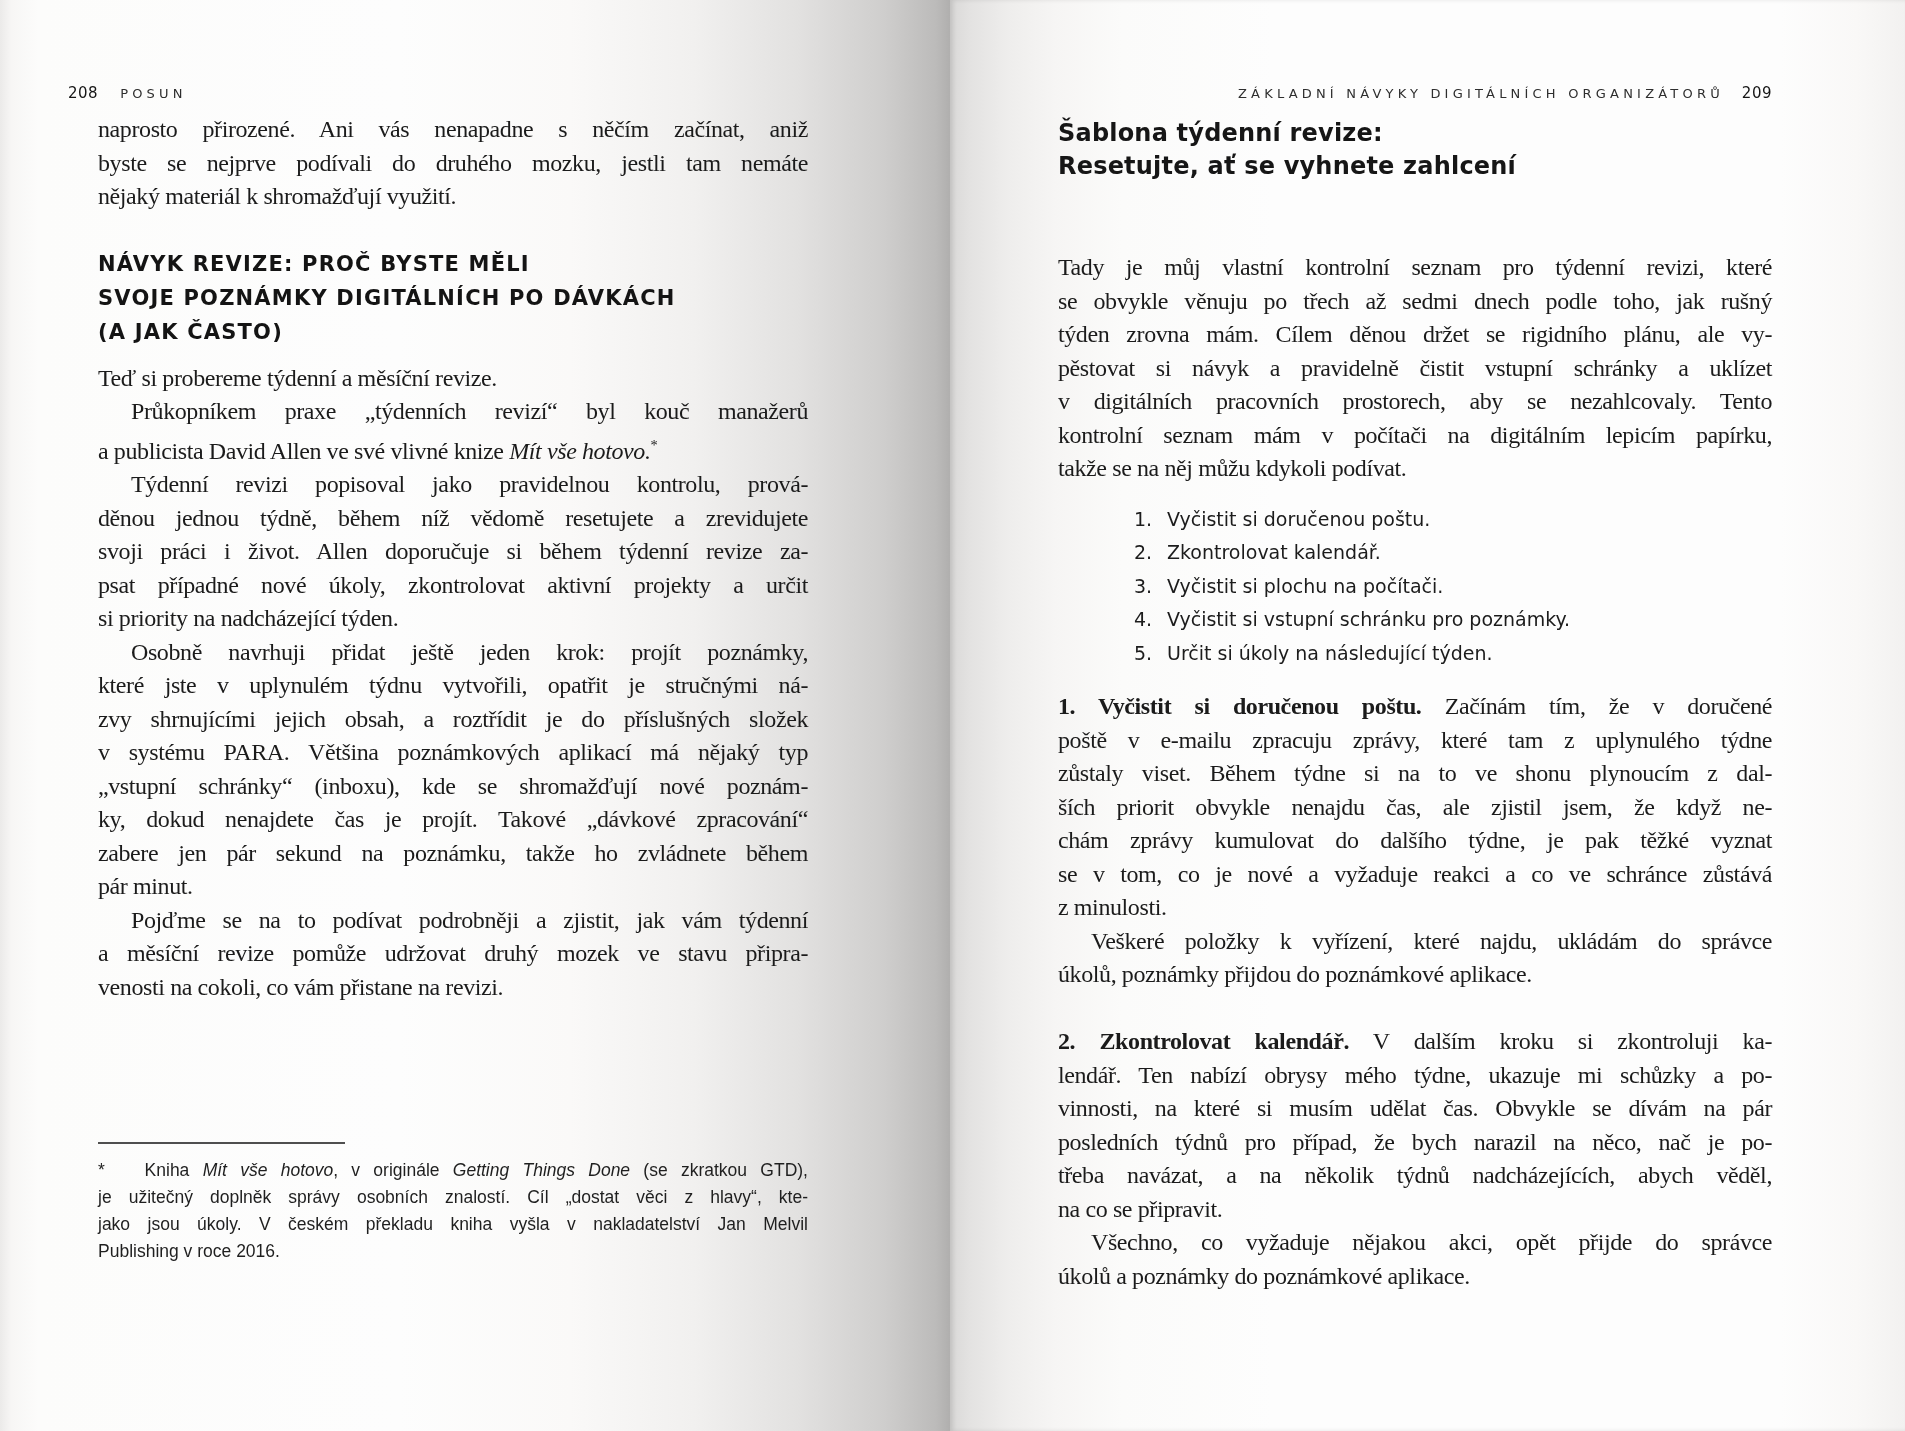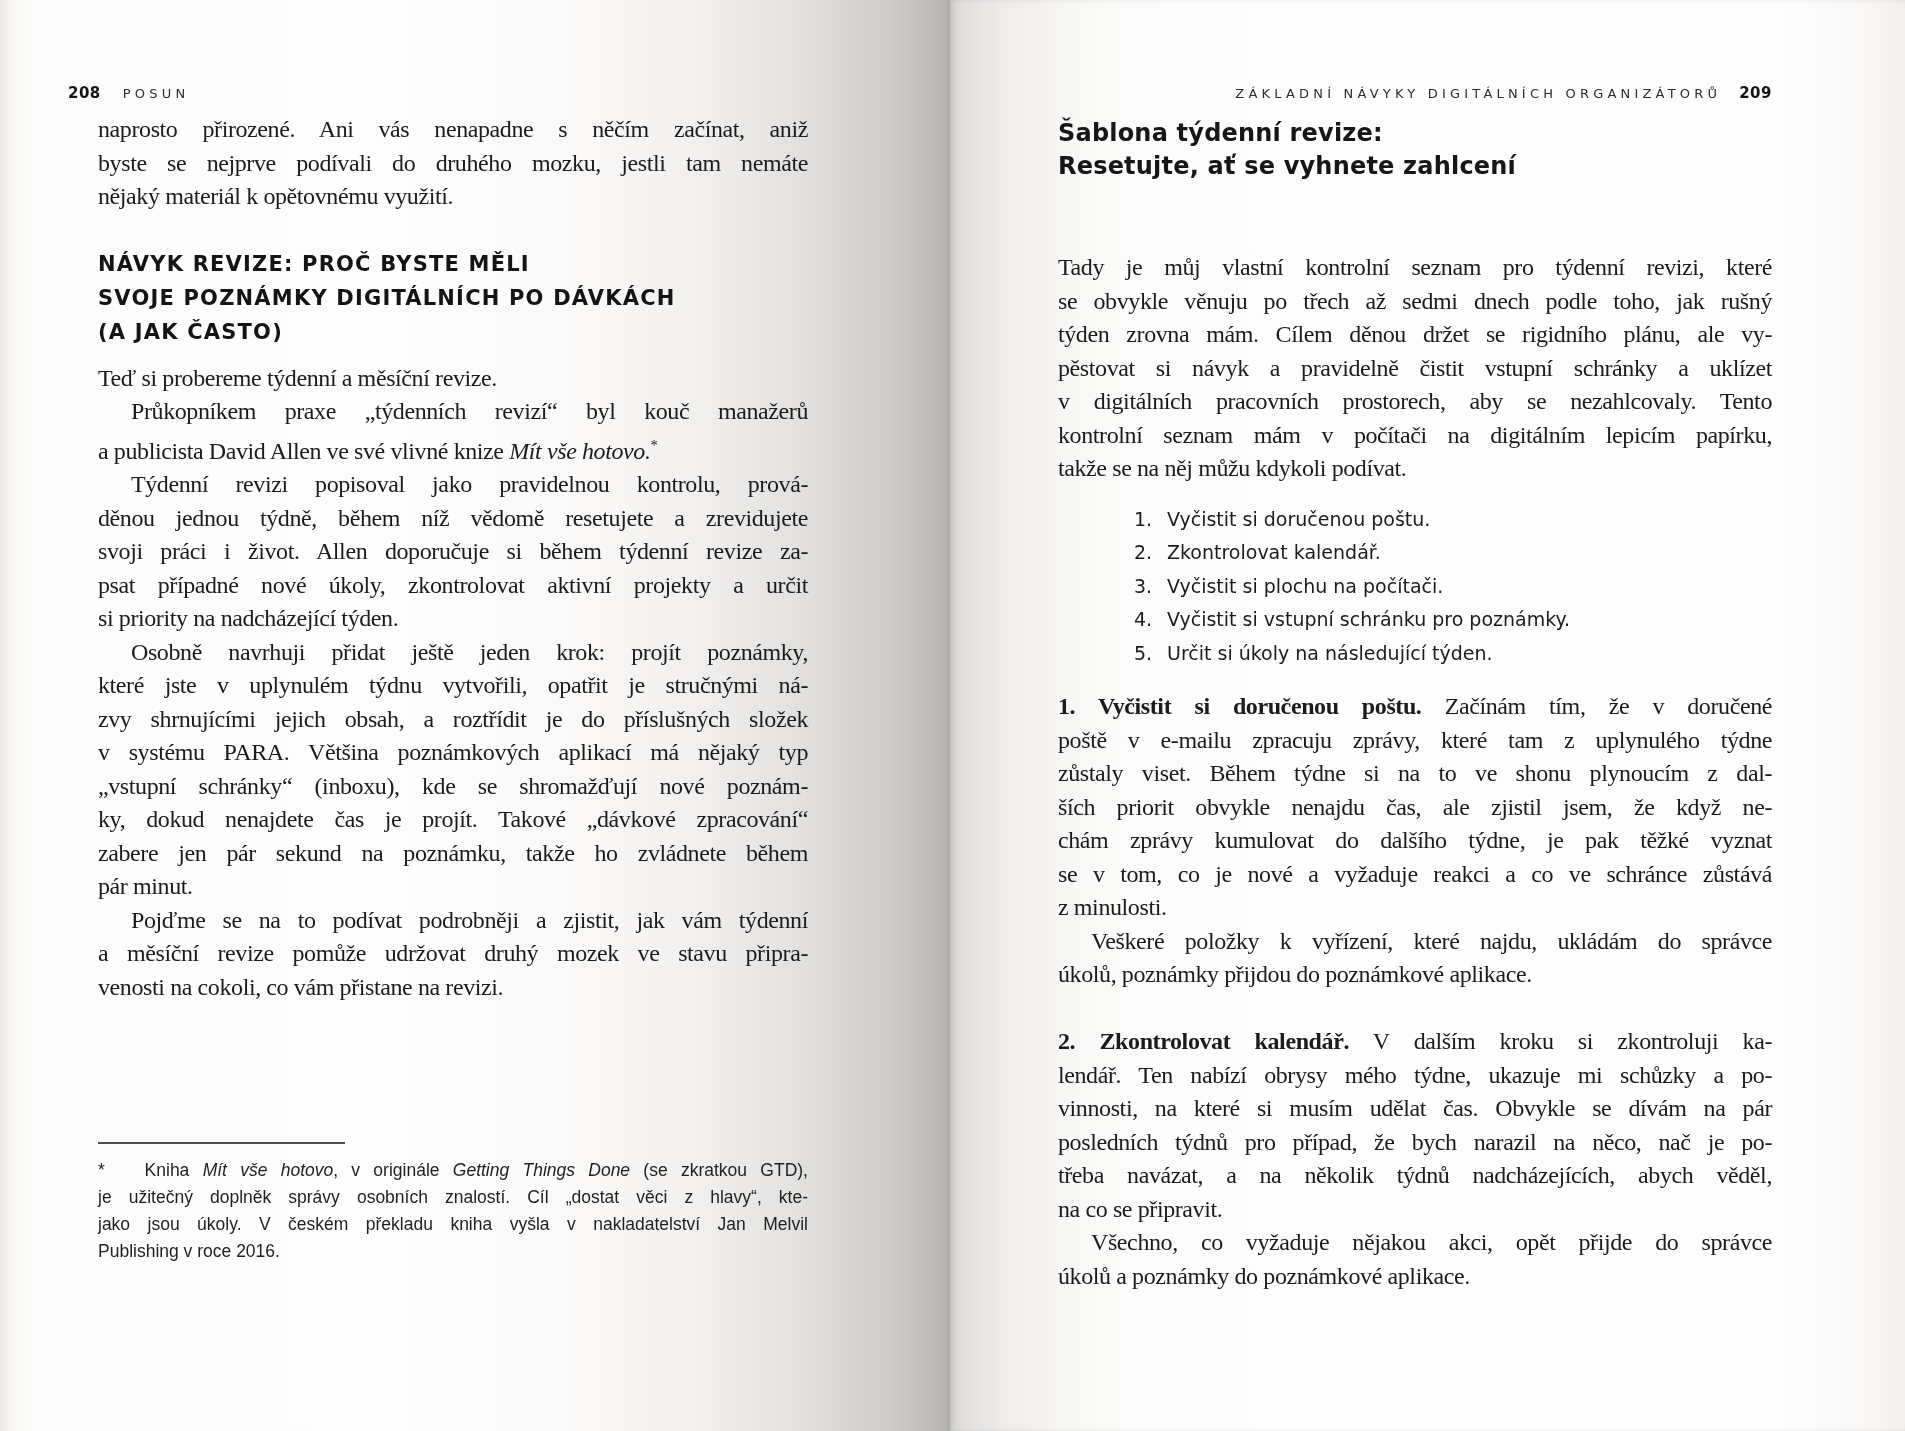--- a/index.html
+++ b/index.html
@@ -12,21 +12,21 @@
                #faf9f8 60%,#f1f0ef 73%,#e2e1e0 84%,#cfcecd 93%,#bcbbba 98.5%,#b0afae 100%);}
   .page.right{left:950px;width:955px;
     background:linear-gradient(to right,#d9d8d7 0%,#e3e2e1 2%,#eeedec 6%,#f6f5f4 11%,
                #fbfbfa 18%,#fdfdfd 34%,#fdfdfd 87%,#f9f8f7 95%,#f2f1f0 100%);
     box-shadow:inset 3px 0 4px rgba(0,0,0,.10);}
   
   .phead{position:absolute;top:84px;display:flex;align-items:baseline;
          font-family:"DejaVu Sans",sans-serif;}
   .page.left .phead{left:68px;width:740px;}
   .page.right .phead{left:58px;width:764px;justify-content:flex-end;}
-  .pnum{font-weight:700;font-size:15px;letter-spacing:.5px;color:#151515;}
+  .pnum{font-weight:400;font-size:15px;letter-spacing:.5px;color:#151515;}
   .rhead{font-weight:400;font-size:13px;letter-spacing:4.2px;color:#2e2e2e;white-space:nowrap;}
   .page.left .rhead{margin-left:22px;}
   .page.right .rhead{margin-right:18px;}
   
   .page.left .content{position:absolute;left:98px;top:113px;width:710px;}
   .page.right .content{position:absolute;left:108px;top:117px;width:714px;}
   .serifblock{font-size:24px;line-height:33.5px;letter-spacing:-.4px;}
   .tl{text-align:justify;text-align-last:justify;white-space:normal;}
   .tl.last{text-align:left;text-align-last:left;}
   .tl.ind{padding-left:33px;}
@@ -58,21 +58,21 @@
 
   <div class="page left">
     <div class="phead">
       <span class="pnum">208</span>
       <span class="rhead">POSUN</span>
     </div>
     <div class="content">
       <div class="serifblock">
           <div class="tl"><span>naprosto přirozené. Ani vás nenapadne s něčím začínat, aniž</span></div>
           <div class="tl"><span>byste se nejprve podívali do druhého mozku, jestli tam nemáte</span></div>
-          <div class="tl last"><span>nějaký materiál k opětovnému využití.</span></div>
+          <div class="tl last"><span>nějaký materiál k shromažďují využití.</span></div>
         </div>
       <div class="heading">
           <div class="tl last"><span>NÁVYK REVIZE: PROČ BYSTE MĚLI</span></div>
           <div class="tl last"><span>SVOJE POZNÁMKY DIGITÁLNÍCH PO DÁVKÁCH</span></div>
           <div class="tl last"><span>(A JAK ČASTO)</span></div>
         </div>
       <div class="serifblock after-heading">
           <div class="tl last"><span>Teď si probereme týdenní a měsíční revize.</span></div>
         </div>
       <div class="serifblock">

